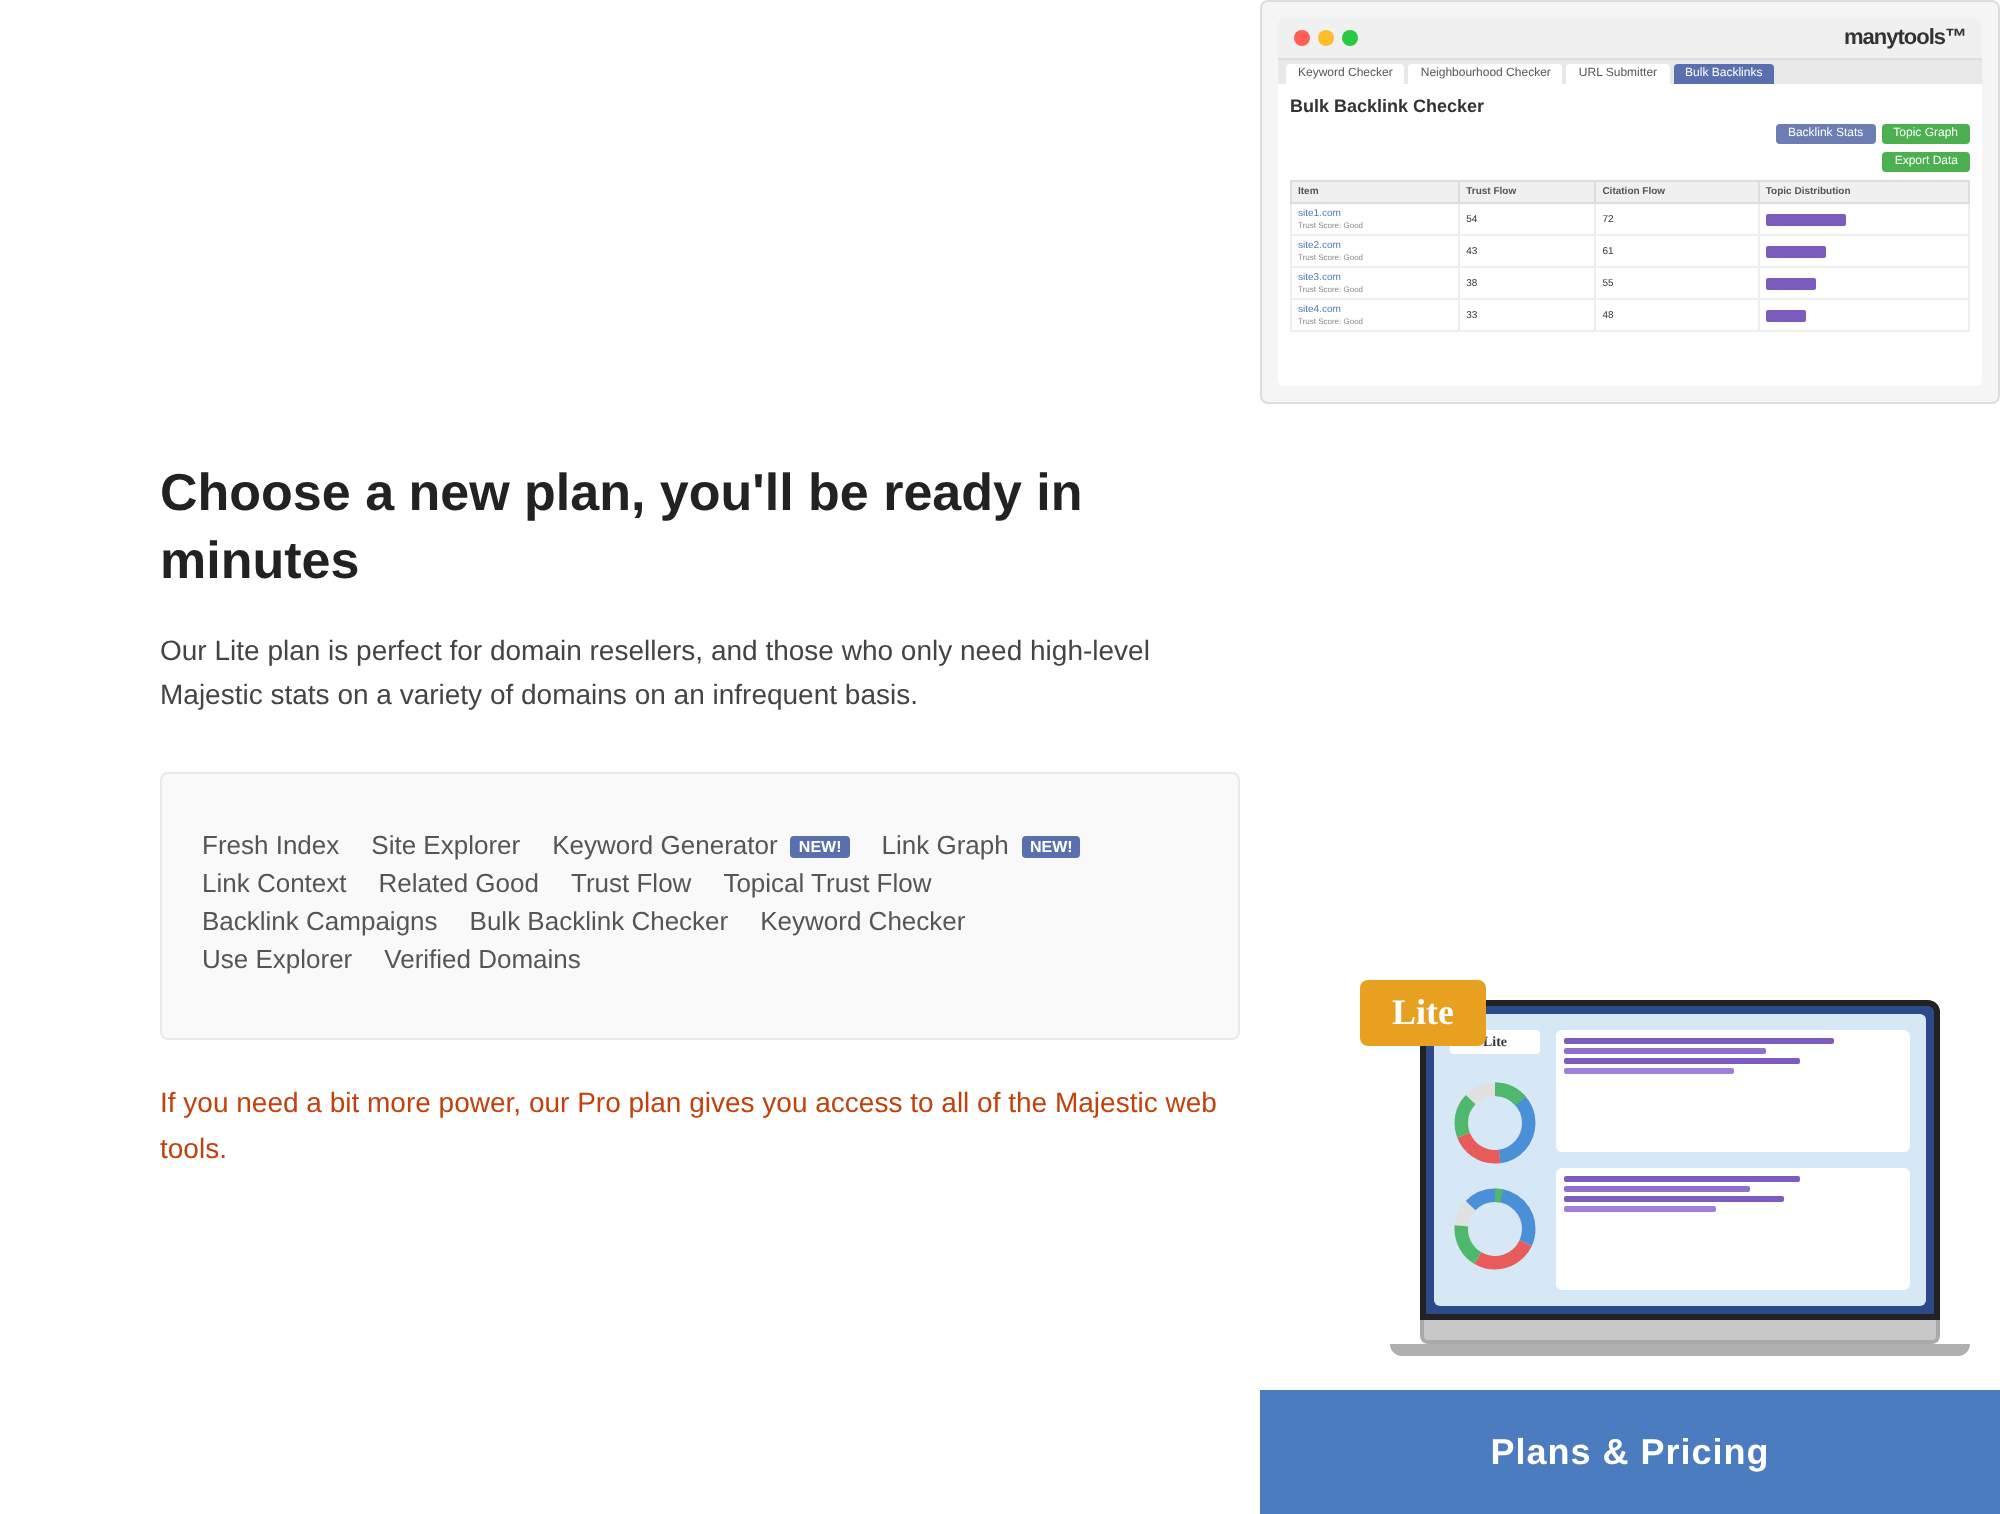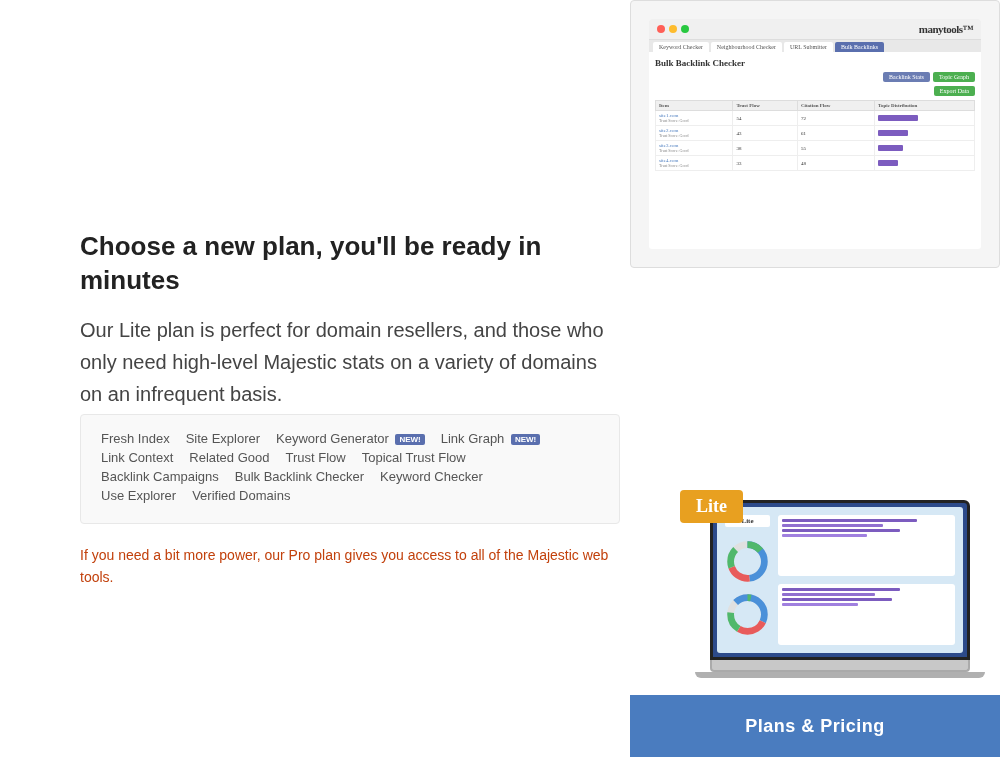--- a/index.html
+++ b/index.html
@@ -18,27 +18,26 @@
       position: relative;
       background: #fff;
     }
 
     
     .screenshot-area {
       position: absolute;
       top: 0;
       right: 0;
       width: 370px;
-      height: 268px;
+      height: 202px;
       background: #f5f5f5;
       border: 1px solid #ddd;
       border-radius: 4px;
       overflow: hidden;
-      padding: 18px;
-      font-family: Liberation Serif, serif;
+      padding: 8px;
     }
 
     .mock-browser {
       width: 100%;
       height: 100%;
       background: #fff;
       border-radius: 3px;
       overflow: hidden;
     }
 
@@ -173,31 +172,31 @@
 
     .main-title {
       font-size: 26px;
       font-weight: bold;
       color: #222;
       margin-bottom: 16px;
       line-height: 1.3;
     }
 
     .main-desc {
-      font-size: 20px;
+      font-size: 14px;
       color: #444;
       line-height: 1.6;
-      margin-bottom: 4px;
+      margin-bottom: 28px;
     }
 
     .features-list {
       background: #f9f9f9;
       border: 1px solid #e8e8e8;
       border-radius: 4px;
-      padding: 16px 20px;
+      padding: 28px 20px;
       margin-bottom: 20px;
     }
 
     .feature-row {
       display: flex;
       flex-wrap: wrap;
       gap: 6px 0;
       margin-bottom: 4px;
       align-items: center;
     }

